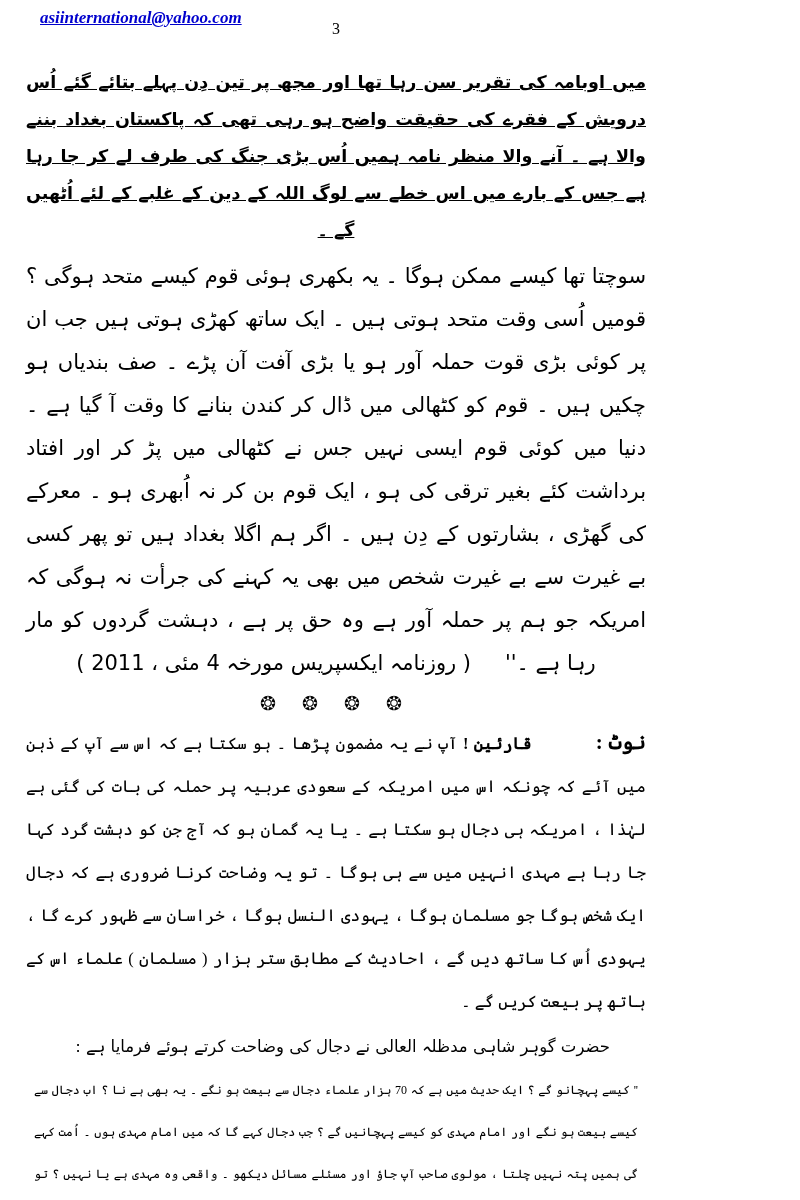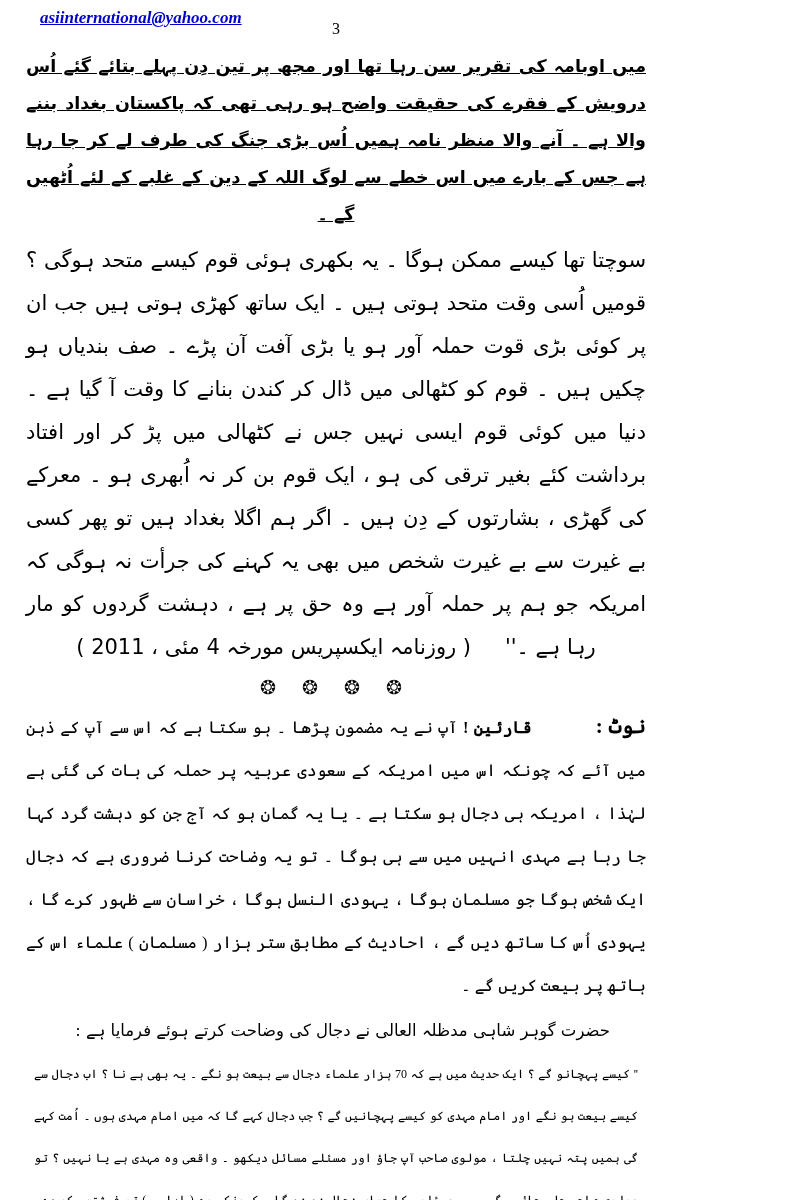--- a/index.html
+++ b/index.html
@@ -17,21 +17,21 @@
   .page-num {
     position:absolute; left:0; right:0; top:14px; text-align:center;
     font-family:"Liberation Serif", serif; font-size:16px;
   }
 
   
   .urdu { direction:rtl; unicode-bidi:embed; font-family:"DejaVu Sans", sans-serif; }
   .p-lead {
     font-size:17.5px; font-weight:bold; line-height:37px;
     text-align:justify; text-align-last:center; text-decoration:underline;
-    margin-top:2px;
+    margin-top:18px;
   }
   .p-body {
     font-size:21px; line-height:43px; text-align:justify; text-align-last:center;
     margin-top:6px;
   }
   .news-ref { white-space:nowrap; margin-inline-start:34px; }
 
   .ornament {
     text-align:center; font-size:19px; letter-spacing:10px; line-height:28px;
     margin:4px 0 2px 0; color:#000;

